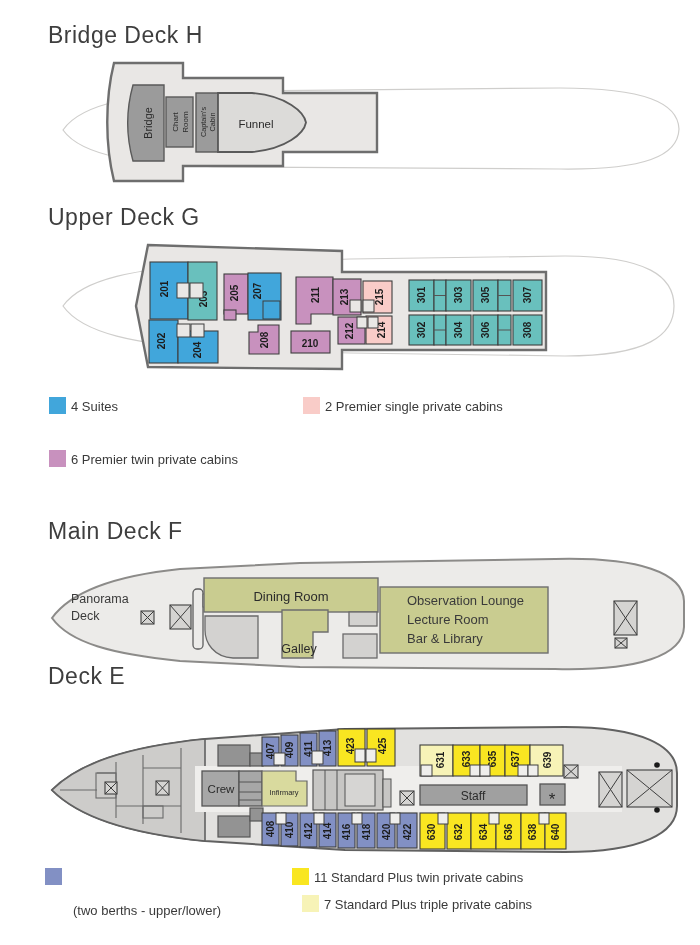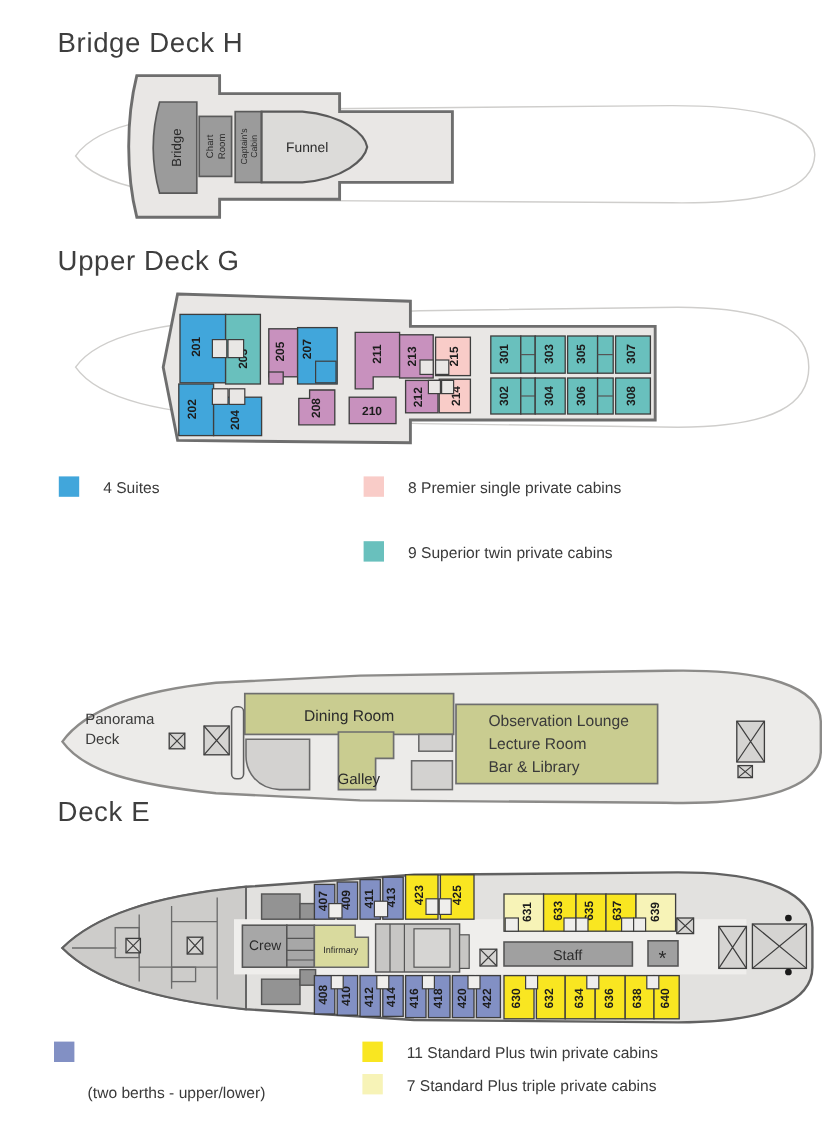--- a/index.html
+++ b/index.html
@@ -35,32 +35,33 @@
   .hatch rect{fill:#D5D4D2;stroke:#3E3E3E;stroke-width:1.1;}
   .hatch path{fill:none;stroke:#3E3E3E;stroke-width:1;}
   .iline{fill:none;stroke:#555;stroke-width:1;}
   .corridor{fill:#EFEEEC;}
   .dot{fill:#1A1A1A;}
   .num{font-family:"Liberation Sans",sans-serif;font-size:10px;font-weight:bold;fill:#1D1D1D;
        text-anchor:middle;dominant-baseline:central;}
   .rlbl{font-family:"Liberation Sans",sans-serif;fill:#2B2B2B;text-anchor:middle;dominant-baseline:central;}
   .biglbl{font-family:"Liberation Sans",sans-serif;fill:#3A3A3A;}
 
-  .legend-item{position:absolute;display:flex;gap:20px;align-items:flex-start;}
+  .legend-item{position:absolute;display:flex;gap:5px;align-items:flex-start;}
   .sw{width:17px;height:17px;flex:none;}
   .legend-label,.legend-note{font-size:13px;color:#3A3A3A;line-height:17px;padding-top:1px;}
   .legend-note{position:absolute;}
 </style>
 </head>
 <body>
 
 <div id="page">
 
   <div class="deck-title" style="top:22px">Bridge Deck H</div>
   <div class="deck-title" style="top:204px">Upper Deck G</div>
+  <div class="deck-title" style="top:518px">Main Deck F</div>
   <div class="deck-title" style="top:663px">Deck E</div>
 
   <svg style="top:55px" width="700" height="145" viewBox="0 55 700 145">
     <path class="ghost" d="M63,130 C82,102 140,93 230,91 L560,88 C645,88 678,103 679,129 C678,156 645,170 560,169 L230,167 C140,165 82,157 63,130 Z"></path>
     <path class="sup" d="M114,63 L183,63 L183,78 L283,78 L283,93 L377,93 L377,152 L283,152 L283,166 L183,166 L183,181 L114,181 C105,145 105,99 114,63 Z"></path>
     <g>
       <path class="room" d="M133,85 L164,85 L164,161 L133,161 C126,136 126,110 133,85 Z"></path>
       <text class="rlbl" font-size="11" transform="rotate(-90 148 123)" x="148" y="123">Bridge</text>
     </g>
     <g>
@@ -196,25 +197,25 @@
         <text class="num" transform="rotate(-90 527 330)" x="527" y="330">308</text>
       </g>
   </svg>
 
   <div class="legend-item" style="left:49px;top:397px">
     <span class="sw c-suite"></span>
     <span class="legend-label">4 Suites</span>
   </div>
   <div class="legend-item" style="left:303px;top:397px">
     <span class="sw c-psingle"></span>
-    <span class="legend-label">8 Premier single private cabins</span>
-  </div>
-  <div class="legend-item" style="left:303px;top:451px">
-    <span class="sw c-stwin"></span>
-    <span class="legend-label">9 Superior twin private cabins</span>
+    <span class="legend-label">2 Premier single private cabins</span>
+  </div>
+  <div class="legend-item" style="left:49px;top:450px">
+    <span class="sw c-ptwin"></span>
+    <span class="legend-label">6 Premier twin private cabins</span>
   </div>
 
   <svg style="top:550px" width="700" height="130" viewBox="0 550 700 130">
     <path class="hullF" d="M52,618 C70,593 112,576 180,569 L300,563 L555,559 C640,557 683,573 684,601 L684,627 C683,655 640,671 555,669 L300,667 L180,661 C112,654 70,643 52,618 Z"></path>
     <g>
       <text class="biglbl" font-size="12.5" x="71" y="603">Panorama</text>
       <text class="biglbl" font-size="12.5" x="71" y="620">Deck</text>
     </g>
     <g class="hatch">
         <rect x="141" y="611" width="13" height="13"></rect>
@@ -439,21 +440,21 @@
         <path d="M627,770 L672,807 M672,770 L627,807"></path>
       </g>
     <circle class="dot" cx="657" cy="765" r="2.8"></circle>
     <circle class="dot" cx="657" cy="810" r="2.8"></circle>
   </svg>
 
   <div class="legend-item" style="left:45px;top:868px">
     <span class="sw c-std"></span>
   </div>
   <div class="legend-note" style="left:73px;top:901px">(two berths - upper/lower)</div>
-  <div class="legend-item" style="left:302px;top:868px">
+  <div class="legend-item" style="left:292px;top:868px">
     <span class="sw c-plus"></span>
     <span class="legend-label">11 Standard Plus twin private cabins</span>
   </div>
   <div class="legend-item" style="left:302px;top:895px">
     <span class="sw c-plus3"></span>
     <span class="legend-label">7 Standard Plus triple private cabins</span>
   </div>
 
 </div>
 

